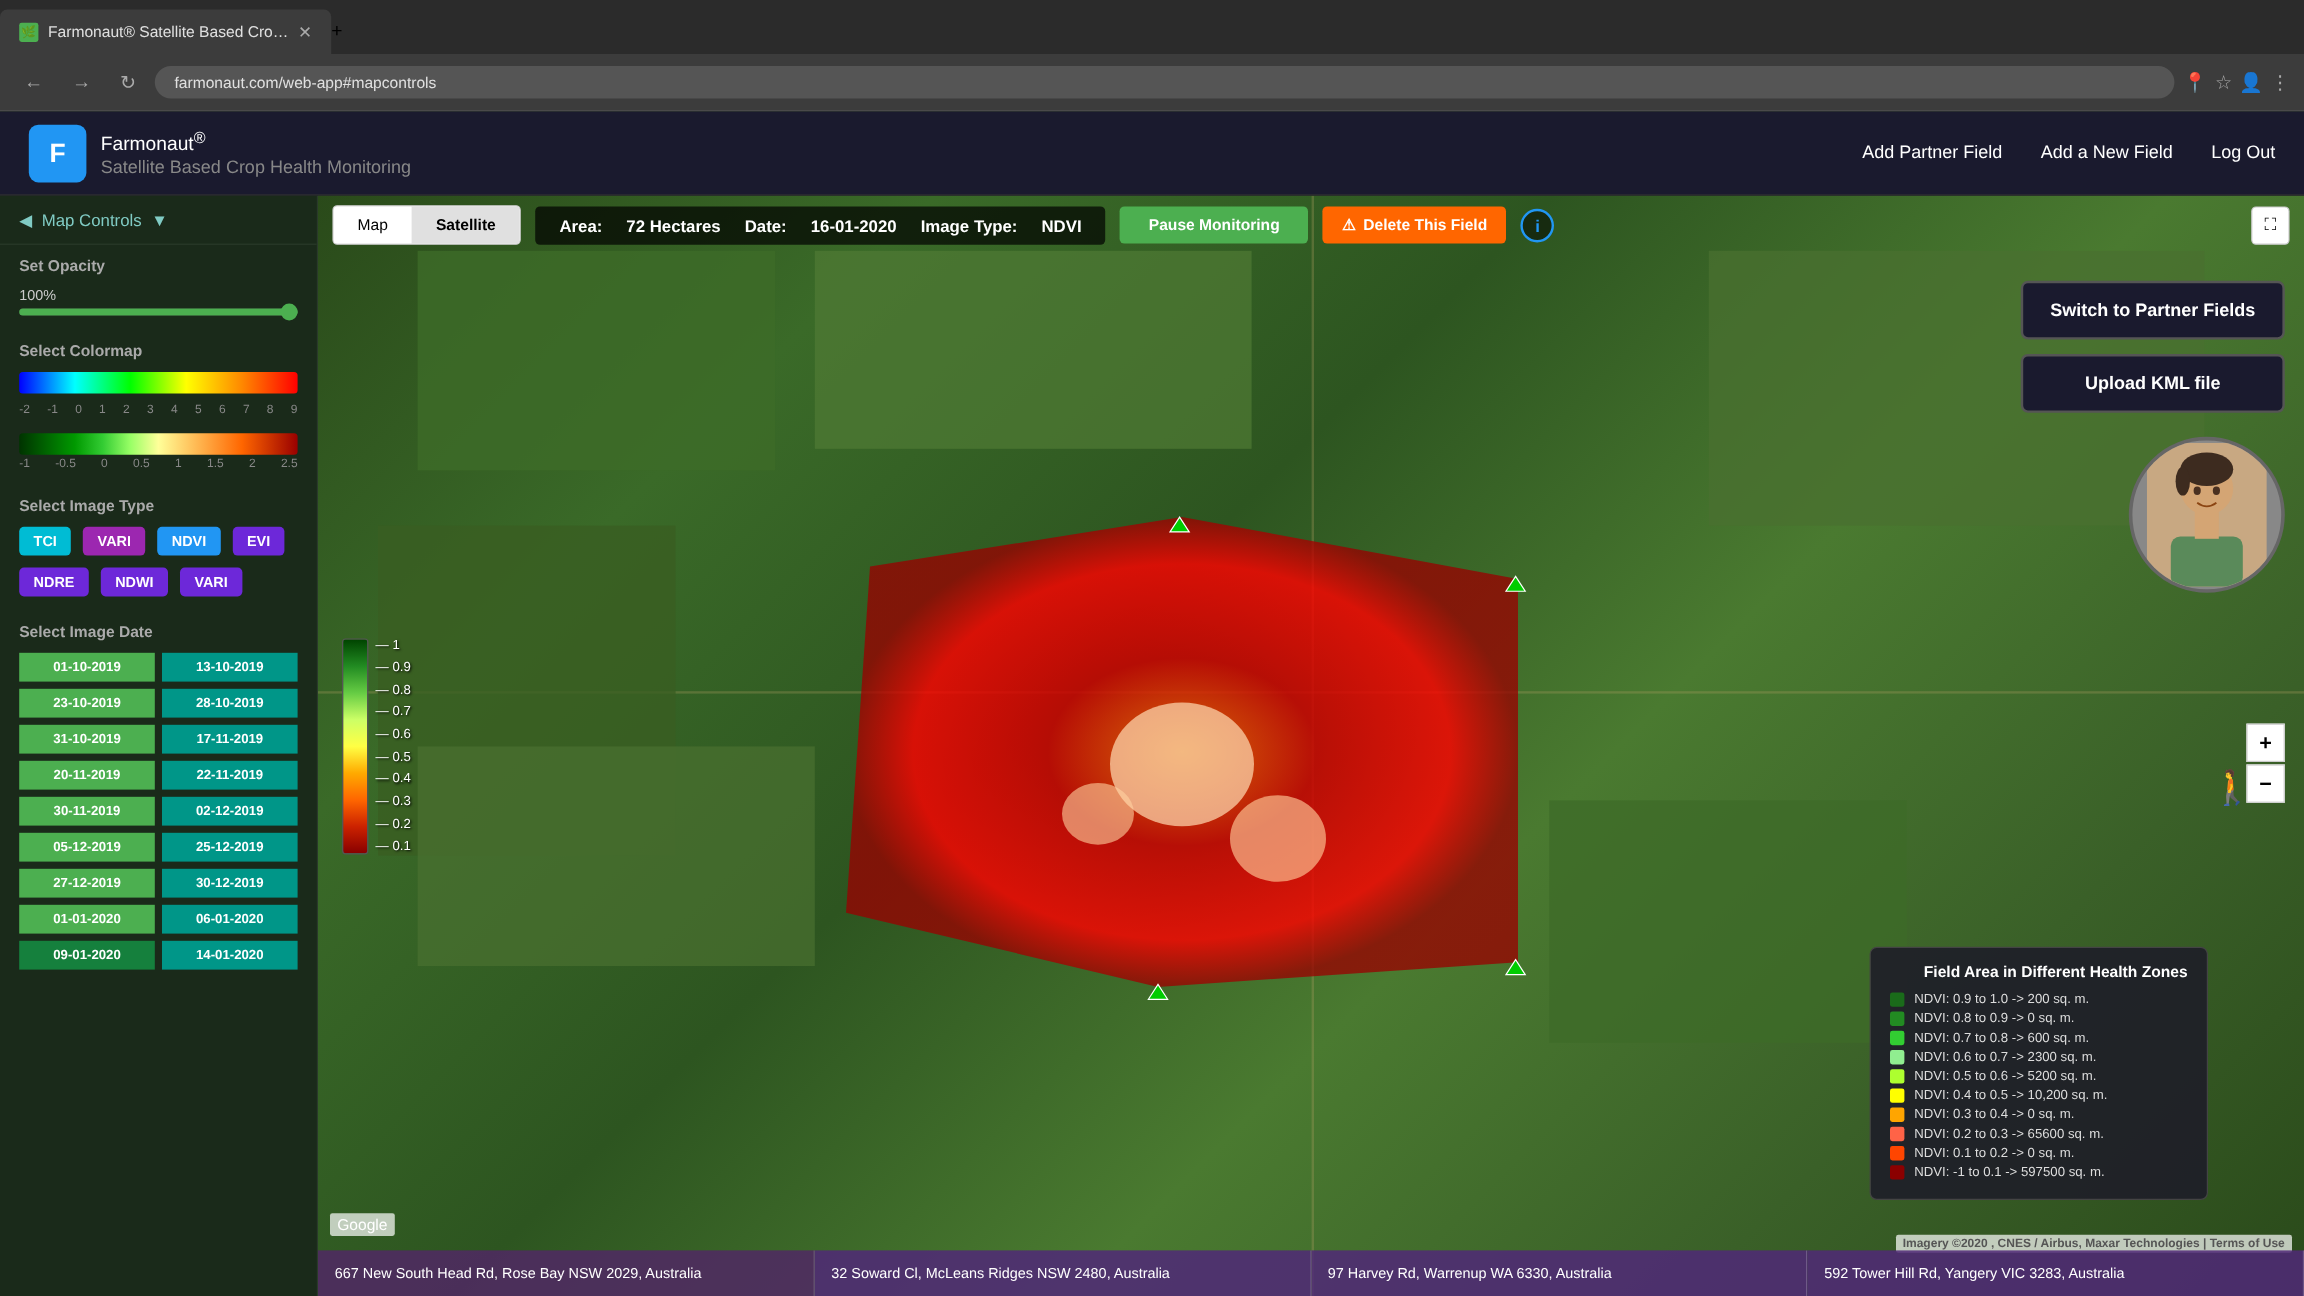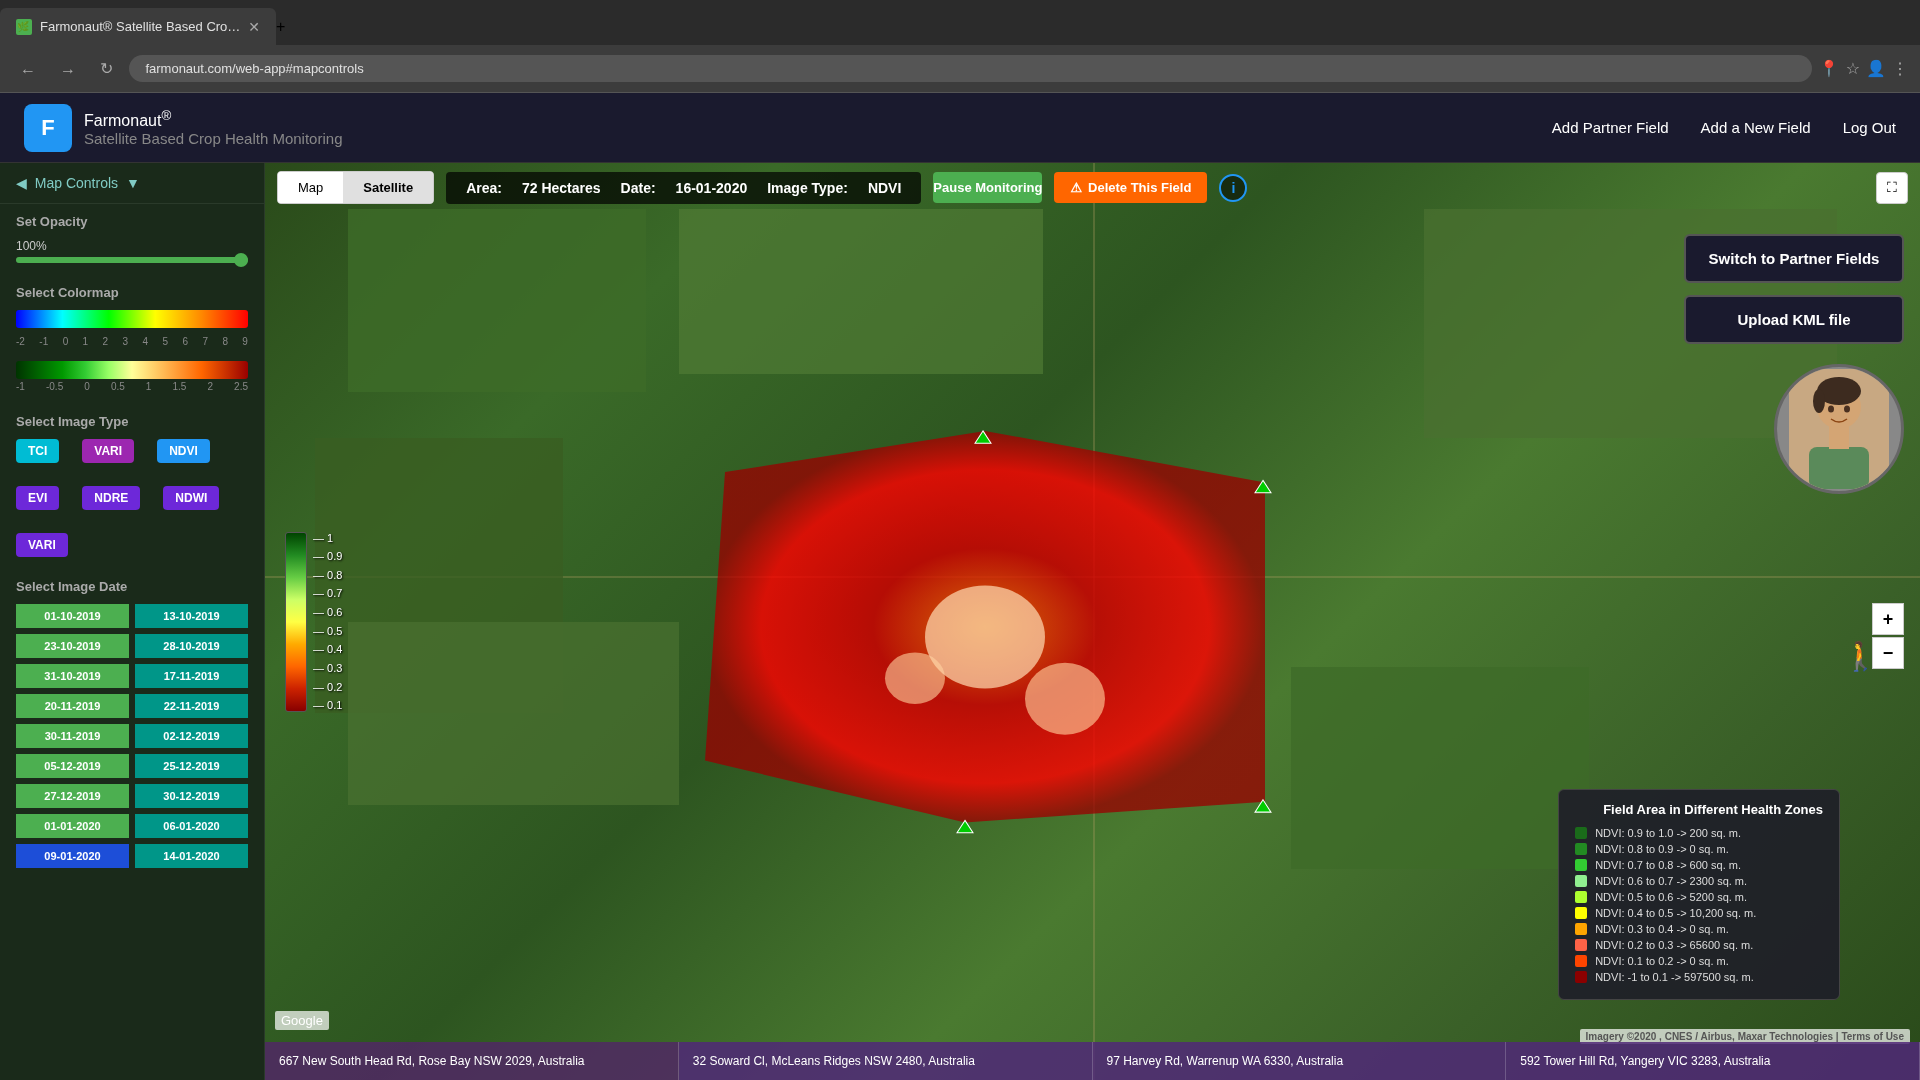--- a/index.html
+++ b/index.html
@@ -34,42 +34,42 @@
     .section-label { padding: 10px 16px 6px; color: #aaa; font-size: 13px; font-weight: bold; }
     .opacity-slider-container { padding: 4px 16px 12px; }
     .opacity-value { color: #ccc; font-size: 12px; margin-bottom: 4px; }
 
     .colormap-container { padding: 4px 16px 12px; }
     .colormap-bar { width: 100%; height: 18px; background: linear-gradient(to right, #0000ff, #00ffff, #00ff00, #ffff00, #ff8800, #ff0000); border-radius: 3px; margin-bottom: 8px; }
     .colormap-scale { display: flex; justify-content: space-between; color: #888; font-size: 10px; }
     .colormap-gradient2 { width: 100%; height: 18px; background: linear-gradient(to right, #003300, #006600, #009900, #33cc33, #99ff66, #ffff99, #ffcc66, #ff9933, #ff6600, #cc3300, #990000); border-radius: 3px; margin-top: 8px; }
     .colormap-scale2 { display: flex; justify-content: space-between; color: #888; font-size: 10px; margin-top: 2px; }
 
-    .image-type-btns { display: flex; flex-wrap: wrap; gap: 23px; padding: 4px 16px 12px; }
+    .image-type-btns { display: flex; flex-wrap: wrap; gap: 10px; padding: 4px 16px 12px; }
     .img-type-btn { padding: 5px 12px; border-radius: 4px; border: none; font-size: 12px; font-weight: bold; cursor: pointer; color: white; }
     .btn-cyan { background: #00bcd4; }
     .btn-purple { background: #9c27b0; }
     .btn-blue { background: #2196F3; }
     .btn-teal { background: #6d28d9; }
     .btn-active { background: #9c27b0; }
 
     .date-grid { display: grid; grid-template-columns: 1fr 1fr; gap: 6px; padding: 4px 16px; }
     .date-btn { padding: 6px 4px; text-align: center; border-radius: 0; border: none; font-size: 11px; font-weight: bold; cursor: pointer; color: white; }
     .date-btn-green { background: #4CAF50; }
     .date-btn-teal { background: #009688; }
-    .date-btn-active { background: #1d4ed8; }
+    .date-btn-active { background: #15803d; }
 
     
     .map-area { flex: 1; position: relative; overflow: hidden; }
     .map-controls-bar { position: absolute; top: 0; left: 0; right: 0; z-index: 10; display: flex; align-items: center; padding: 8px 12px; gap: 12px; }
     .map-type-btns { display: flex; background: white; border-radius: 4px; overflow: hidden; border: 1px solid #ccc; }
     .map-type-btn { padding: 8px 20px; font-size: 13px; cursor: pointer; border: none; background: white; }
     .map-type-btn.active { background: #e0e0e0; font-weight: bold; }
     .map-info-bar { display: flex; align-items: center; gap: 20px; background: rgba(0,0,0,0.7); padding: 8px 20px; border-radius: 4px; color: white; font-size: 14px; font-weight: bold; }
-    .pause-btn { background: #4CAF50; color: white; border: none; padding: 8px 0; border-radius: 4px; font-size: 13px; cursor: pointer; font-weight: bold; }
+    .pause-btn { background: #4CAF50; color: white; border: none; padding: 8px 24px; border-radius: 4px; font-size: 13px; cursor: pointer; font-weight: bold; }
     .delete-btn { background: #ff6600; color: white; border: none; padding: 8px 16px; border-radius: 4px; font-size: 13px; cursor: pointer; font-weight: bold; display: flex; align-items: center; gap: 6px; }
     .info-icon { width: 28px; height: 28px; border: 2px solid #2196F3; border-radius: 50%; color: #2196F3; font-weight: bold; font-size: 14px; display: flex; align-items: center; justify-content: center; cursor: pointer; background: rgba(0,0,0,0.5); }
     .fullscreen-btn { width: 32px; height: 32px; background: white; border: 1px solid #ccc; border-radius: 4px; display: flex; align-items: center; justify-content: center; cursor: pointer; font-size: 14px; margin-left: auto; }
 
     
     .health-zones { position: absolute; right: 80px; bottom: 80px; background: rgba(30, 30, 40, 0.92); border: 1px solid #444; border-radius: 6px; padding: 12px 16px; min-width: 260px; }
     .health-zones-title { color: white; font-size: 13px; font-weight: bold; margin-bottom: 10px; padding-left: 28px; }
     .health-row { display: flex; align-items: center; gap: 8px; color: #ddd; font-size: 11px; margin-bottom: 4px; }
     .health-dot { width: 12px; height: 12px; border-radius: 2px; flex-shrink: 0; }
 

